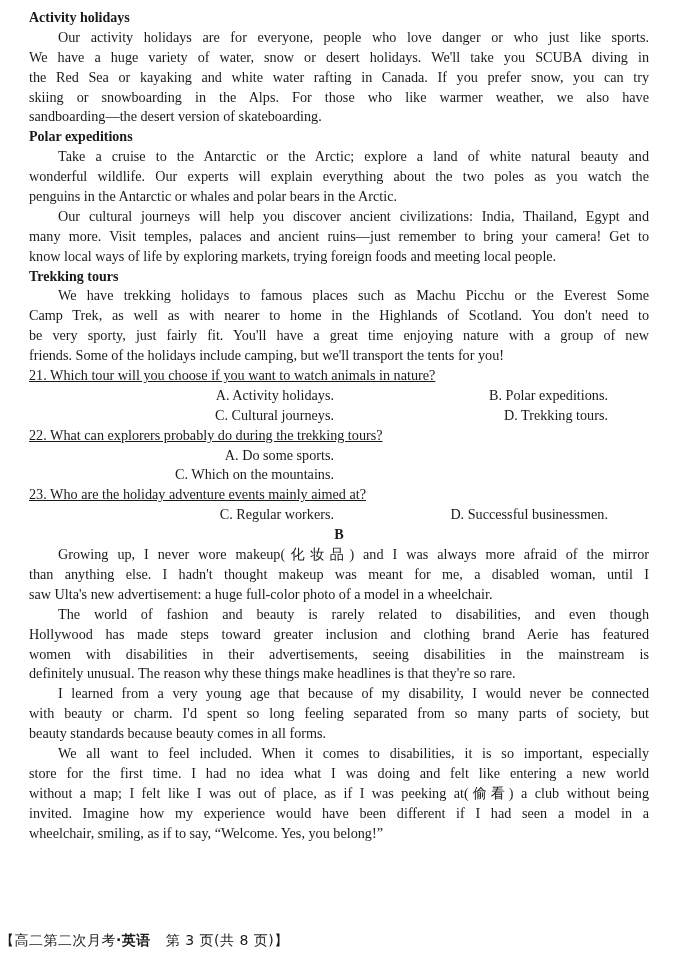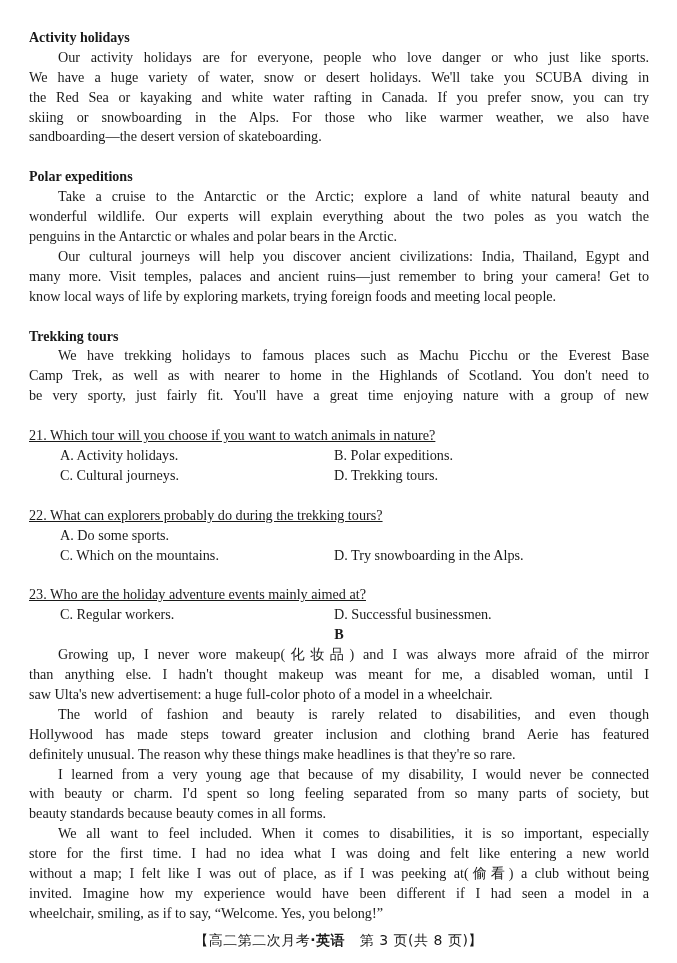--- a/index.html
+++ b/index.html
@@ -2,28 +2,28 @@
 <html><head>
 <meta charset="utf-8">
 <style>
   html, body { margin: 0; padding: 0; background: #ffffff; }
   body {
     width: 677px; height: 963px; overflow: hidden; position: relative;
     font-family: "Liberation Serif", "DejaVu Serif", serif;
     color: #1a1a1a; font-size: 14.2px;
   }
   .page { position: absolute; left: 29px; top: 8px; width: 620px; }
-  .line { height: 19.9px; line-height: 19.9px; white-space: nowrap; margin-top: 20px; }
+  .line { height: 19.9px; line-height: 19.9px; white-space: nowrap; }
   .heading { font-weight: bold; font-size: 14px; }
   .q { padding-left: 0; text-decoration: underline; }
   .opts { display: flex; padding-left: 31px; height: 19.9px; line-height: 19.9px; }
-  .opt { width: 274px; white-space: nowrap; }
+  .opt { width: 274px; white-space: nowrap; text-align: right; }
   .section-b { text-align: center; font-weight: bold; height: 19.9px; line-height: 19.9px; }
   .footer {
-    position: absolute; left: 0; width: 677px; top: 932px; text-align: center;
+    position: absolute; left: 0; width: 677px; top: 932px; 
     font-size: 14px; font-family: "DejaVu Sans", sans-serif; letter-spacing: 0.5px;
   }
   .footer b { font-weight: bold; }
   .jl { display: block; text-align: justify; text-align-last: justify; height: 19.9px; line-height: 19.9px; white-space: normal; }
   .jl.end { text-align-last: left; }
   .jl.ind { padding-left: 29px; }
 </style>
 </head>
 <body>
 
@@ -44,23 +44,24 @@
       <span class="jl">wonderful wildlife. Our experts will explain everything about the two poles as you watch the</span>
       <span class="jl end">penguins in the Antarctic or whales and polar bears in the Arctic.</span>
     </div>
     <div>
       <span class="jl ind">Our cultural journeys will help you discover ancient civilizations: India, Thailand, Egypt and</span>
       <span class="jl">many more. Visit temples, palaces and ancient ruins—just remember to bring your camera! Get to</span>
       <span class="jl end">know local ways of life by exploring markets, trying foreign foods and meeting local people.</span>
     </div>
     <div>
       <div class="line heading">Trekking tours</div>
-      <span class="jl ind">We have trekking holidays to famous places such as Machu Picchu or the Everest Base</span>
+      <span class="jl ind">We have trekking holidays to famous places such as Machu Picchu or the Everest Some</span>
       <span class="jl">Camp Trek, as well as with nearer to home in the Highlands of Scotland. You don't need to</span>
       <span class="jl">be very sporty, just fairly fit. You'll have a great time enjoying nature with a group of new</span>
+      <span class="jl end">friends. Some of the holidays include camping, but we'll transport the tents for you!</span>
     </div>
   </div>
 
   <div>
     <div>
       <div class="line q">21. Which tour will you choose if you want to watch animals in nature?</div>
       <div class="opts">
         <span class="opt">A. Activity holidays.</span>
         <span class="opt">B. Polar expeditions.</span>
       </div>
@@ -69,21 +70,20 @@
         <span class="opt">D. Trekking tours.</span>
       </div>
     </div>
     <div>
       <div class="line q">22. What can explorers probably do during the trekking tours?</div>
       <div class="opts">
         <span class="opt">A. Do some sports.</span>
       </div>
       <div class="opts">
         <span class="opt">C. Which on the mountains.</span>
-        <span class="opt">D. Try snowboarding in the Alps.</span>
       </div>
     </div>
     <div>
       <div class="line q">23. Who are the holiday adventure events mainly aimed at?</div>
       <div class="opts">
         <span class="opt">C. Regular workers.</span>
         <span class="opt">D. Successful businessmen.</span>
       </div>
     </div>
   </div>
@@ -91,20 +91,21 @@
   <div>
     <div class="section-b">B</div>
     <div>
       <span class="jl ind">Growing up, I never wore makeup(化妆品) and I was always more afraid of the mirror</span>
       <span class="jl">than anything else. I hadn't thought makeup was meant for me, a disabled woman, until I</span>
       <span class="jl end">saw Ulta's new advertisement: a huge full-color photo of a model in a wheelchair.</span>
     </div>
     <div>
       <span class="jl ind">The world of fashion and beauty is rarely related to disabilities, and even though</span>
       <span class="jl">Hollywood has made steps toward greater inclusion and clothing brand Aerie has featured</span>
+      <span class="jl">women with disabilities in their advertisements, seeing disabilities in the mainstream is</span>
       <span class="jl end">definitely unusual. The reason why these things make headlines is that they're so rare.</span>
     </div>
     <div>
       <span class="jl ind">I learned from a very young age that because of my disability, I would never be connected</span>
       <span class="jl">with beauty or charm. I'd spent so long feeling separated from so many parts of society, but</span>
       <span class="jl end">beauty standards because beauty comes in all forms.</span>
     </div>
     <div>
       <span class="jl ind">We all want to feel included. When it comes to disabilities, it is so important, especially</span>
       <span class="jl">store for the first time. I had no idea what I was doing and felt like entering a new world</span>

